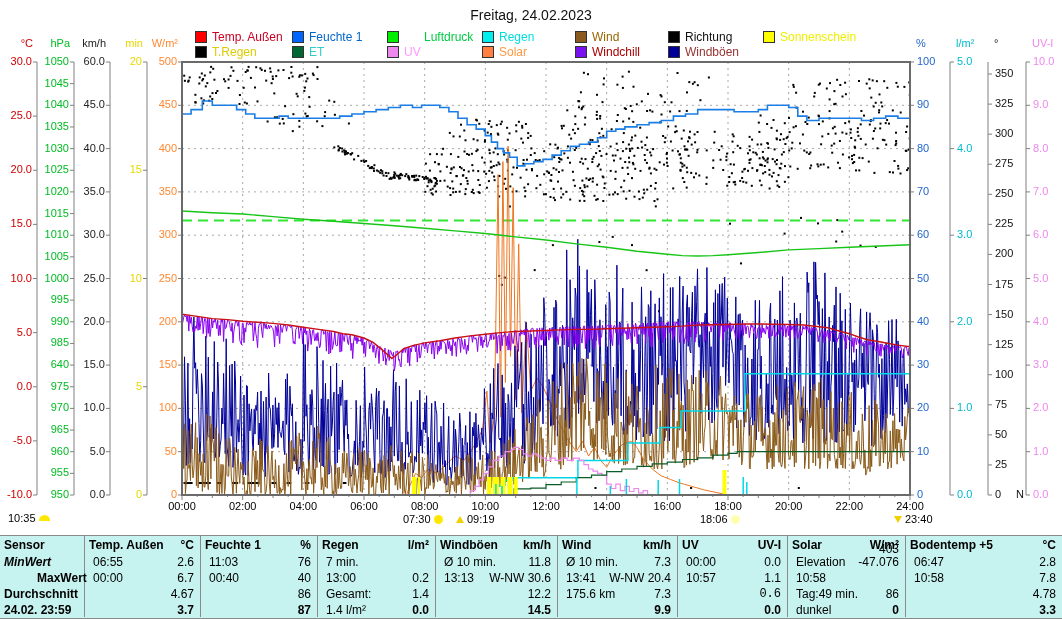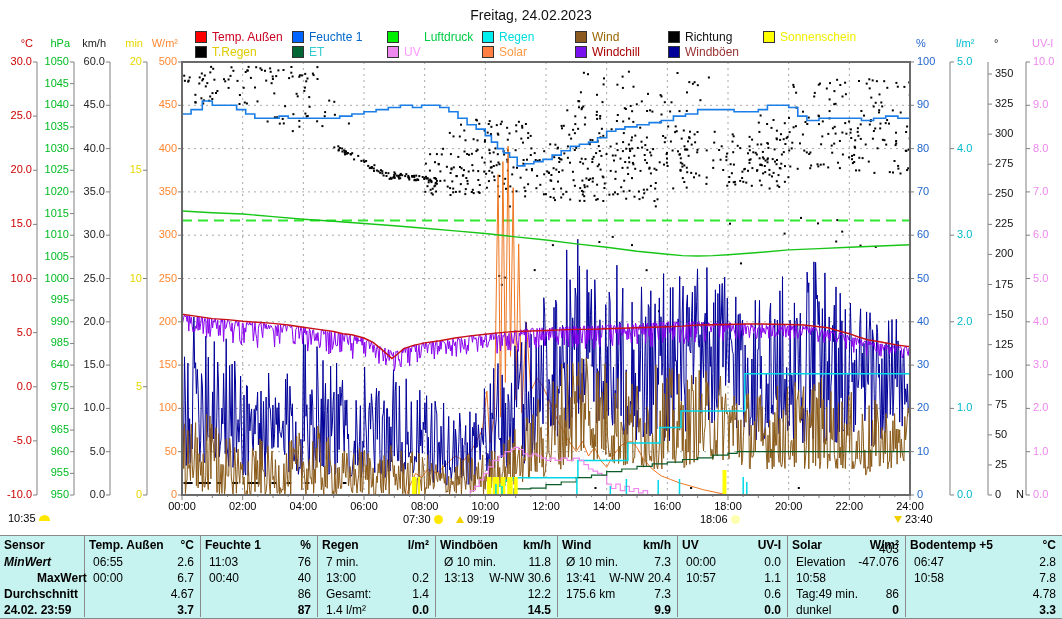--- a/index.html
+++ b/index.html
@@ -1446,21 +1446,21 @@
       <div class="tbl-text" style="right: 391px; top: 571px;">W-NW 20.4</div>
       <div class="tbl-text" style="left: 566px; top: 587px;">175.6 km</div>
       <div class="tbl-text" style="right: 391px; top: 587px;">7.3</div>
       <div class="tbl-text bold" style="right: 391px; top: 603px;">9.9</div>
       <div class="tbl-text bold" style="left: 682px; top: 538px;">UV</div>
       <div class="tbl-text bold" style="right: 281px; top: 538px;">UV-I</div>
       <div class="tbl-text" style="left: 686px; top: 555px;">00:00</div>
       <div class="tbl-text" style="right: 281px; top: 555px;">0.0</div>
       <div class="tbl-text" style="left: 686px; top: 571px;">10:57</div>
       <div class="tbl-text" style="right: 281px; top: 571px;">1.1</div>
-      <div class="tbl-text" style="right: 281px; top: 587px;">0.6</div>
+      <div class="tbl-text" style="right: 281px; top: 587px; font-family: Liberation Mono, monospace;">0.6</div>
       <div class="tbl-text bold" style="right: 281px; top: 603px;">0.0</div>
       <div class="tbl-text bold" style="left: 792px; top: 538px;">Solar</div>
       <div class="tbl-text bold" style="right: 163px; top: 538px;">W/m²</div>
       <div class="tbl-text" style="left: 796px; top: 555px;">Elevation</div>
       <div class="tbl-text" style="right: 163px; top: 555px;">-47.076</div>
       <div class="tbl-text" style="left: 796px; top: 571px;">10:58</div>
       <div class="tbl-text" style="right: 163px; top: 542px;">403</div>
       <div class="tbl-text" style="left: 796px; top: 587px;">Tag:49 min.</div>
       <div class="tbl-text" style="right: 163px; top: 587px;">86</div>
       <div class="tbl-text" style="left: 796px; top: 603px;">dunkel</div>

